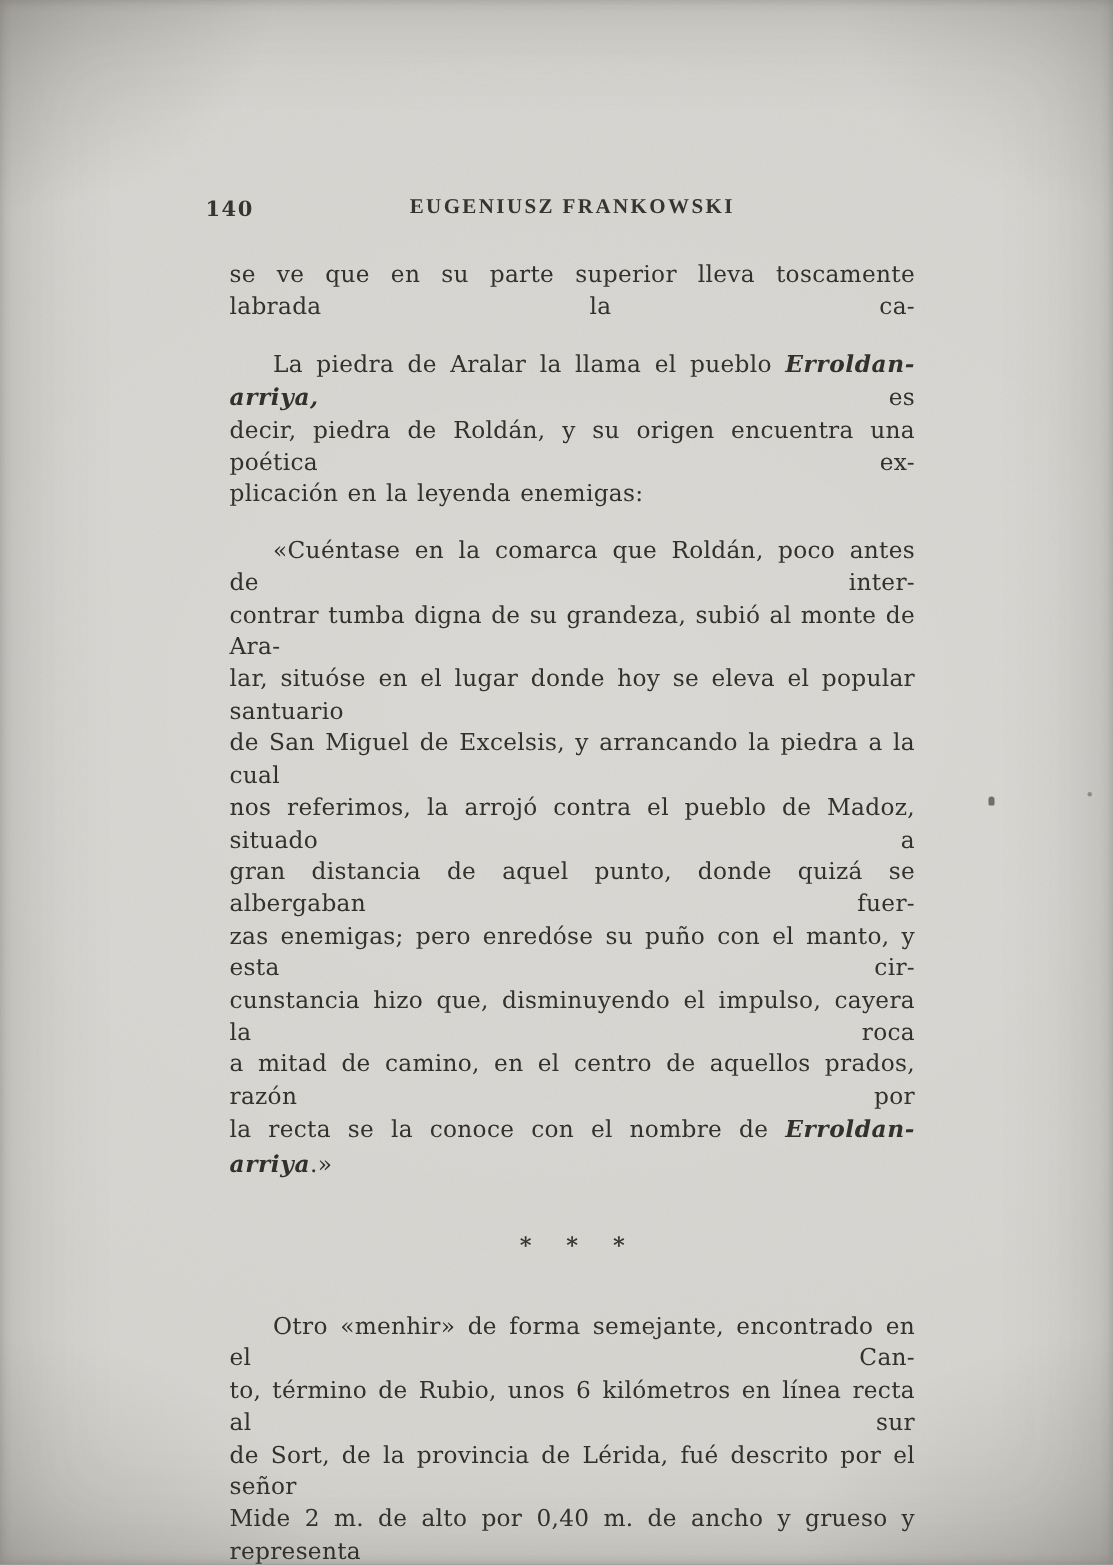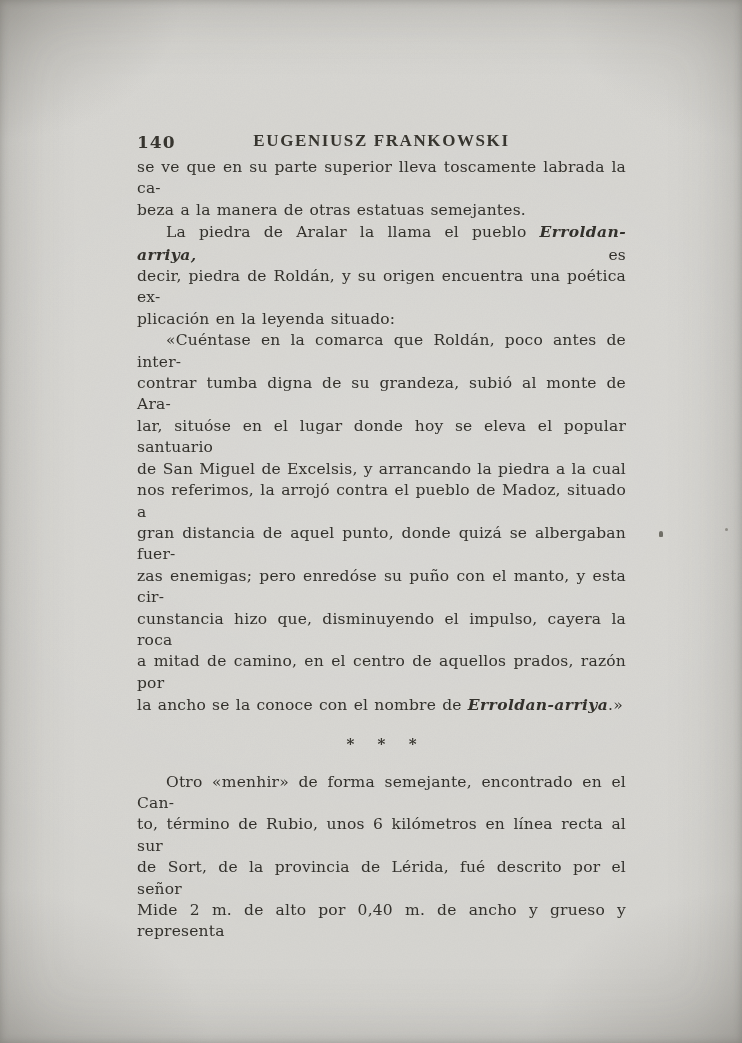--- a/index.html
+++ b/index.html
@@ -18,29 +18,29 @@
     font-family:"DejaVu Serif","Liberation Serif",serif;
     color:#2f2d28;
   }
   .page::after{
     content:"";position:absolute;inset:0;pointer-events:none;
     box-shadow:inset 0 0 70px rgba(60,57,50,.28), inset 0 0 8px rgba(50,47,42,.25);
   }
   .grain{position:absolute;inset:0;opacity:.55;pointer-events:none;}
   .header{
     position:absolute;left:137px;top:131px;width:489px;height:16px;
-    font-size:17px;font-weight:bold;letter-spacing:1.6px;color:#33312b;
+    font-size:14px;font-weight:bold;letter-spacing:1.6px;color:#33312b;
   }
   .pagenum{position:absolute;left:0;top:1px;letter-spacing:1px;}
   .runhead{position:absolute;left:0;right:0;text-align:center;font-family:Liberation Serif, serif;}
   .textblock{
     position:absolute;left:137px;top:157px;width:489px;
     font-size:15.5px;line-height:21.4px;
   }
-  .para{margin:0;}
+  .para{margin:16px;}
   .para.indent .line:first-child{ text-indent:29px; }
   .line{
     white-space:pre-wrap;
     text-align:justify;
     text-align-last:justify;
     letter-spacing:.2px;
     word-spacing:1px;
   }
   .line.last{text-align-last:left;}
   .em{font-style:italic;font-weight:bold;letter-spacing:.4px;}
@@ -65,38 +65,37 @@
 
   <div class="header">
     <span class="pagenum">140</span>
     <div class="runhead">EUGENIUSZ FRANKOWSKI</div>
   </div>
 
   <div class="textblock">
     <div id="paras-top">
         <div class="para">
           <div class="line"><span class="">se ve que en su parte superior lleva toscamente labrada la ca-</span></div>
-          <div class="line last"><span class="">beza a la manera de otras estatuas semejantes.</span></div>
         </div>
         <div class="para indent">
           <div class="line"><span class="">La piedra de Aralar la llama el pueblo </span><span class="em ">Erroldan-arriya,</span><span class=""> es</span></div>
           <div class="line"><span class="">decir, piedra de Roldán, y su origen encuentra una poética ex-</span></div>
-          <div class="line last"><span class="">plicación en la leyenda situado:</span></div>
+          <div class="line last"><span class="">plicación en la leyenda enemigas:</span></div>
         </div>
         <div class="para indent">
           <div class="line"><span class="">«Cuéntase en la comarca que Roldán, poco antes de inter-</span></div>
           <div class="line"><span class="">contrar tumba digna de su grandeza, subió al monte de Ara-</span></div>
           <div class="line"><span class="">lar, situóse en el lugar donde hoy se eleva el popular santuario</span></div>
           <div class="line"><span class="">de San Miguel de Excelsis, y arrancando la piedra a la cual</span></div>
           <div class="line"><span class="">nos referimos, la arrojó contra el pueblo de Madoz, situado a</span></div>
           <div class="line"><span class="">gran distancia de aquel punto, donde quizá se albergaban fuer-</span></div>
           <div class="line"><span class="">zas enemigas; pero enredóse su puño con el manto, y esta cir-</span></div>
           <div class="line"><span class="">cunstancia hizo que, disminuyendo el impulso, cayera la roca</span></div>
           <div class="line"><span class="">a mitad de camino, en el centro de aquellos prados, razón por</span></div>
-          <div class="line last"><span class="">la ancho se la conoce con el nombre de </span><span class="em ">Erroldan-arriya</span><span class="">.»</span></div>
+          <div class="line last"><span class="">la recta se la conoce con el nombre de </span><span class="em ">Erroldan-arriya</span><span class="">.»</span></div>
         </div>
       </div>
     <div class="separator">* * *</div>
     <div id="paras-bottom">
         <div class="para indent">
           <div class="line"><span class="">Otro «menhir» de forma semejante, encontrado en el Can-</span></div>
           <div class="line"><span class="">to, término de Rubio, unos 6 kilómetros en línea recta al sur</span></div>
           <div class="line"><span class="">de Sort, de la provincia de Lérida, fué descrito por el señor</span></div>
           <div class="line"><span class="">Mide 2 m. de alto por 0,40 m. de ancho y grueso y representa</span></div>
         </div>

